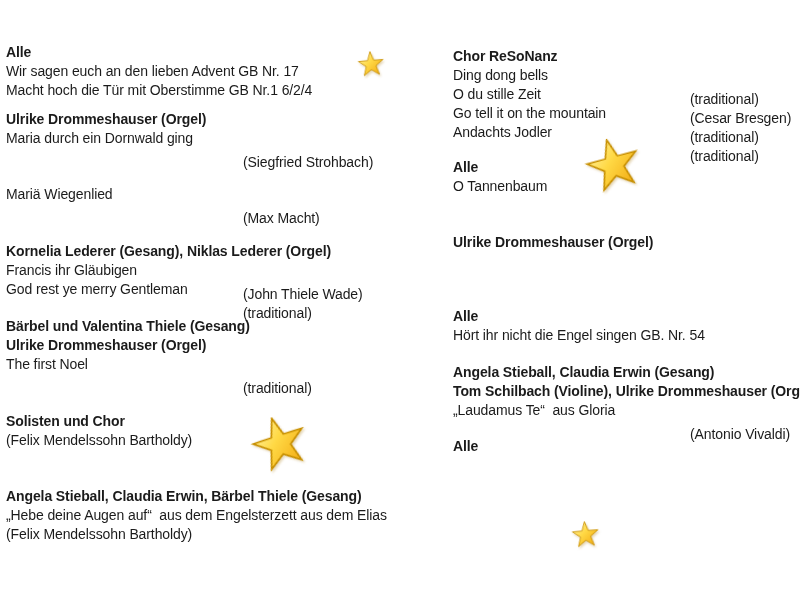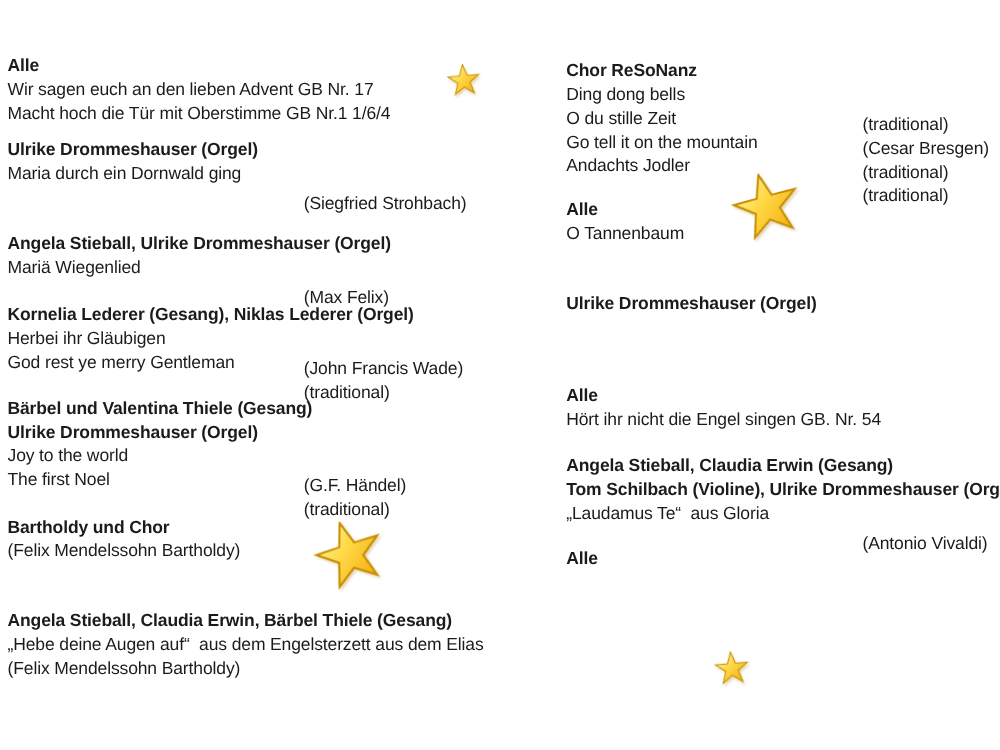--- a/index.html
+++ b/index.html
@@ -30,48 +30,46 @@
       <stop offset="100%" stop-color="#f0a30a"></stop>
     </linearGradient>
   </defs>
 </svg>
 
 <div class="col" style="left:6px;width:430px">
 
   <div class="block" style="top:43px">
     <div class="perf">Alle</div>
     <div class="line"><span>Wir sagen euch an den lieben Advent GB Nr. 17</span></div>
-    <div class="line"><span>Macht hoch die Tür mit Oberstimme GB Nr.1 1/6/4</span></div>
+    <div class="line"><span>Macht hoch die Tür mit Oberstimme GB Nr.1 6/2/4</span></div>
   </div>
 
   <div class="block" style="top:110px">
     <div class="perf">Ulrike Drommeshauser (Orgel)</div>
     <div class="line"><span>Maria durch ein Dornwald ging</span><span class="composer">(Siegfried Strohbach)</span></div>
   </div>
 
   <div class="block" style="top:185px">
-    <div class="perf">Angela Stieball, Ulrike Drommeshauser (Orgel)</div>
-    <div class="line"><span>Mariä Wiegenlied</span><span class="composer">(Max Felix)</span></div>
+    <div class="line"><span>Mariä Wiegenlied</span><span class="composer">(Max Macht)</span></div>
   </div>
 
   <div class="block" style="top:242px">
     <div class="perf">Kornelia Lederer (Gesang), Niklas Lederer (Orgel)</div>
-    <div class="line"><span>Herbei ihr Gläubigen</span><span class="composer">(John Francis Wade)</span></div>
+    <div class="line"><span>Francis ihr Gläubigen</span><span class="composer">(John Thiele Wade)</span></div>
     <div class="line"><span>God rest ye merry Gentleman</span><span class="composer">(traditional)</span></div>
   </div>
 
   <div class="block" style="top:317px">
     <div class="perf">Bärbel und Valentina Thiele (Gesang)</div>
     <div class="perf">Ulrike Drommeshauser (Orgel)</div>
-    <div class="line"><span>Joy to the world</span><span class="composer">(G.F. Händel)</span></div>
     <div class="line"><span>The first Noel</span><span class="composer">(traditional)</span></div>
   </div>
 
   <div class="block" style="top:412px">
-    <div class="perf">Bartholdy und Chor</div>
+    <div class="perf">Solisten und Chor</div>
     <div class="line"><span>(Felix Mendelssohn Bartholdy)</span></div>
   </div>
 
   <div class="block" style="top:487px">
     <div class="perf">Angela Stieball, Claudia Erwin, Bärbel Thiele (Gesang)</div>
     <div class="line"><span>„Hebe deine Augen auf“  aus dem Engelsterzett aus dem Elias</span></div>
     <div class="line"><span>(Felix Mendelssohn Bartholdy)</span></div>
   </div>
 
 </div>

